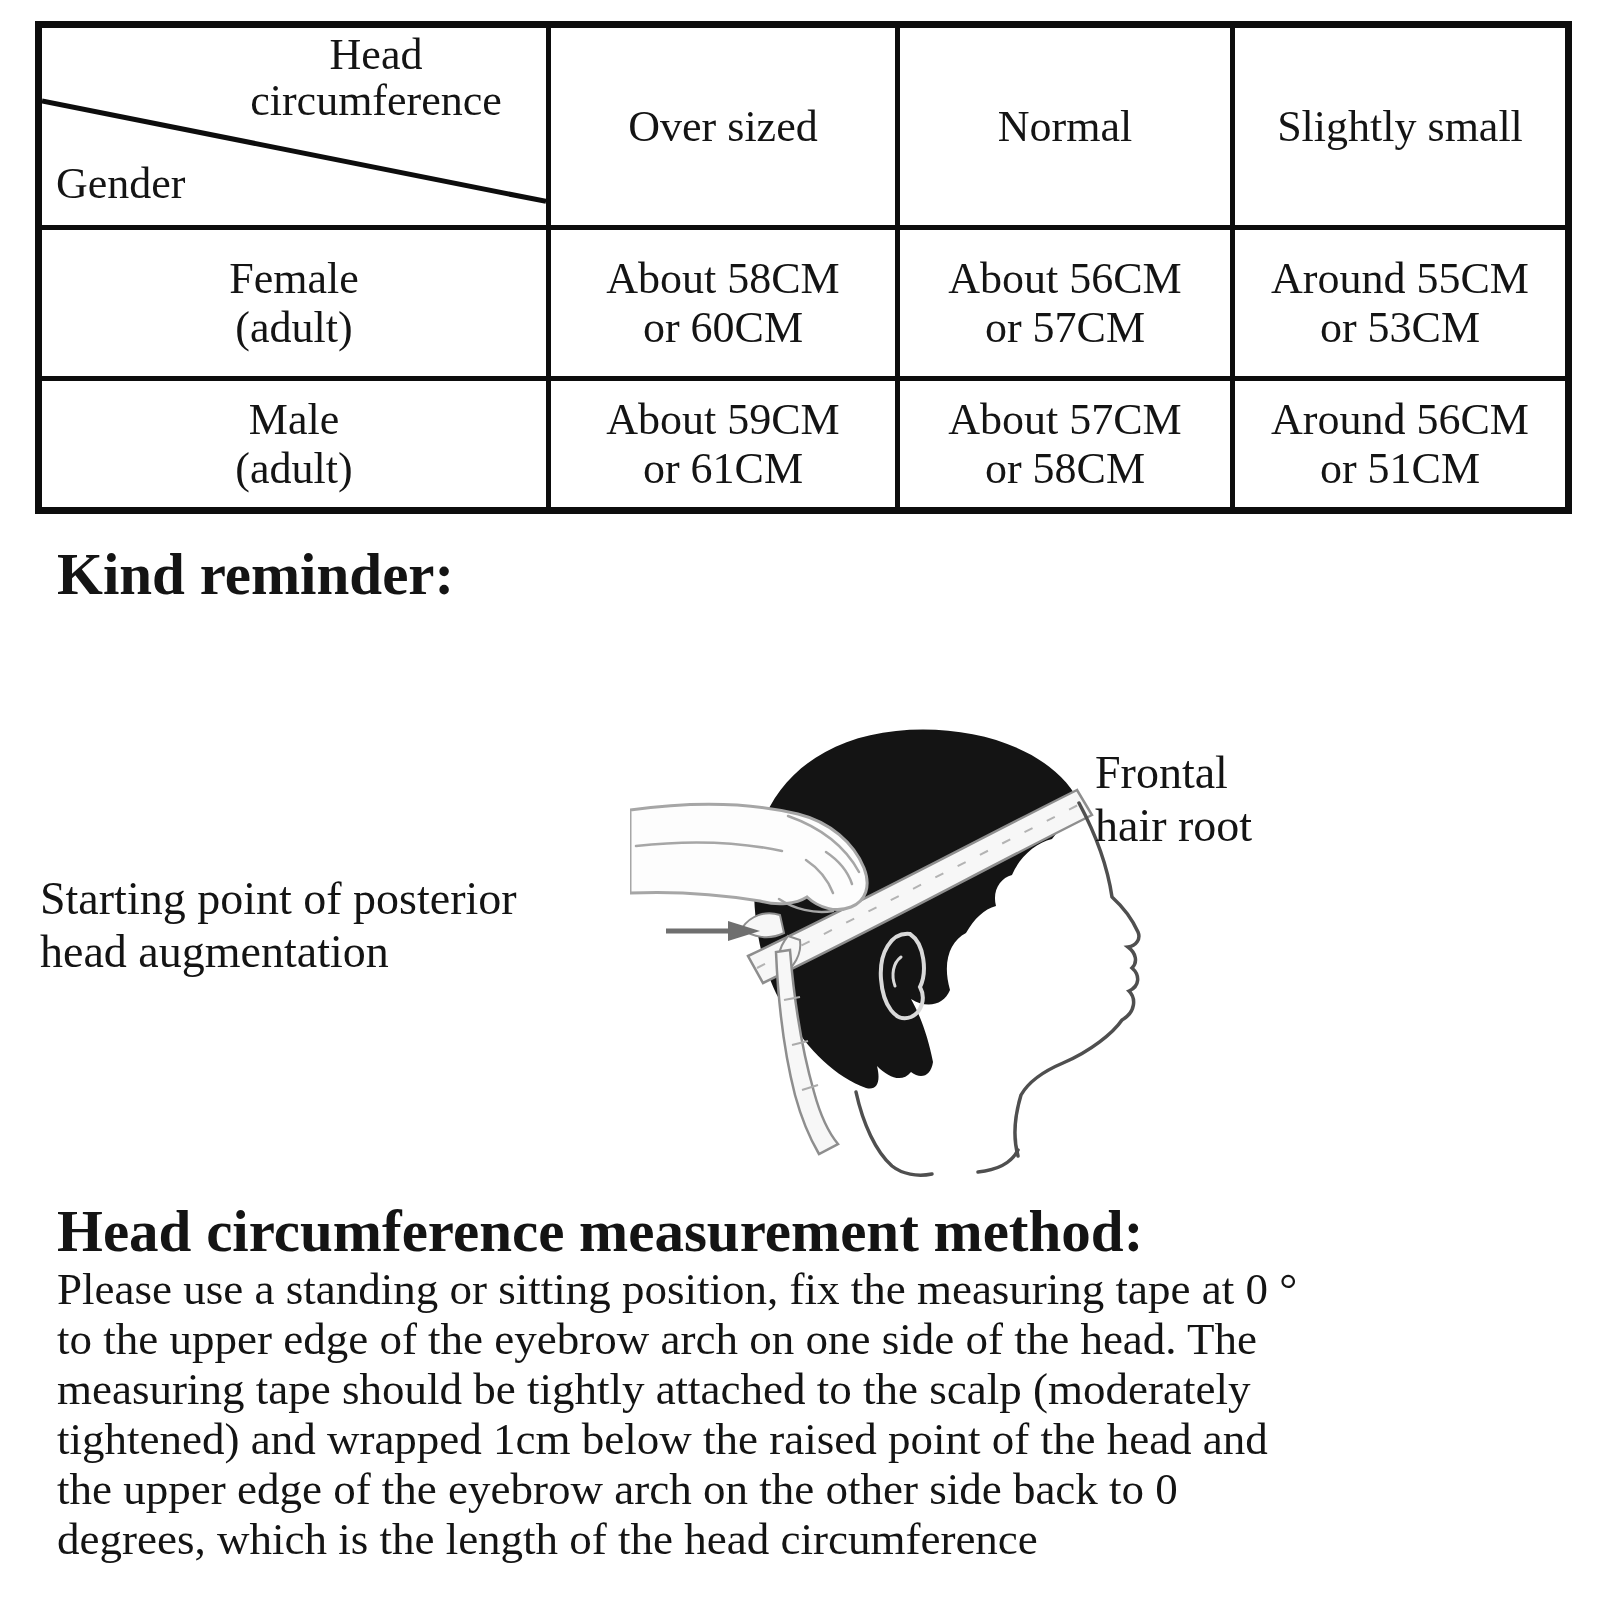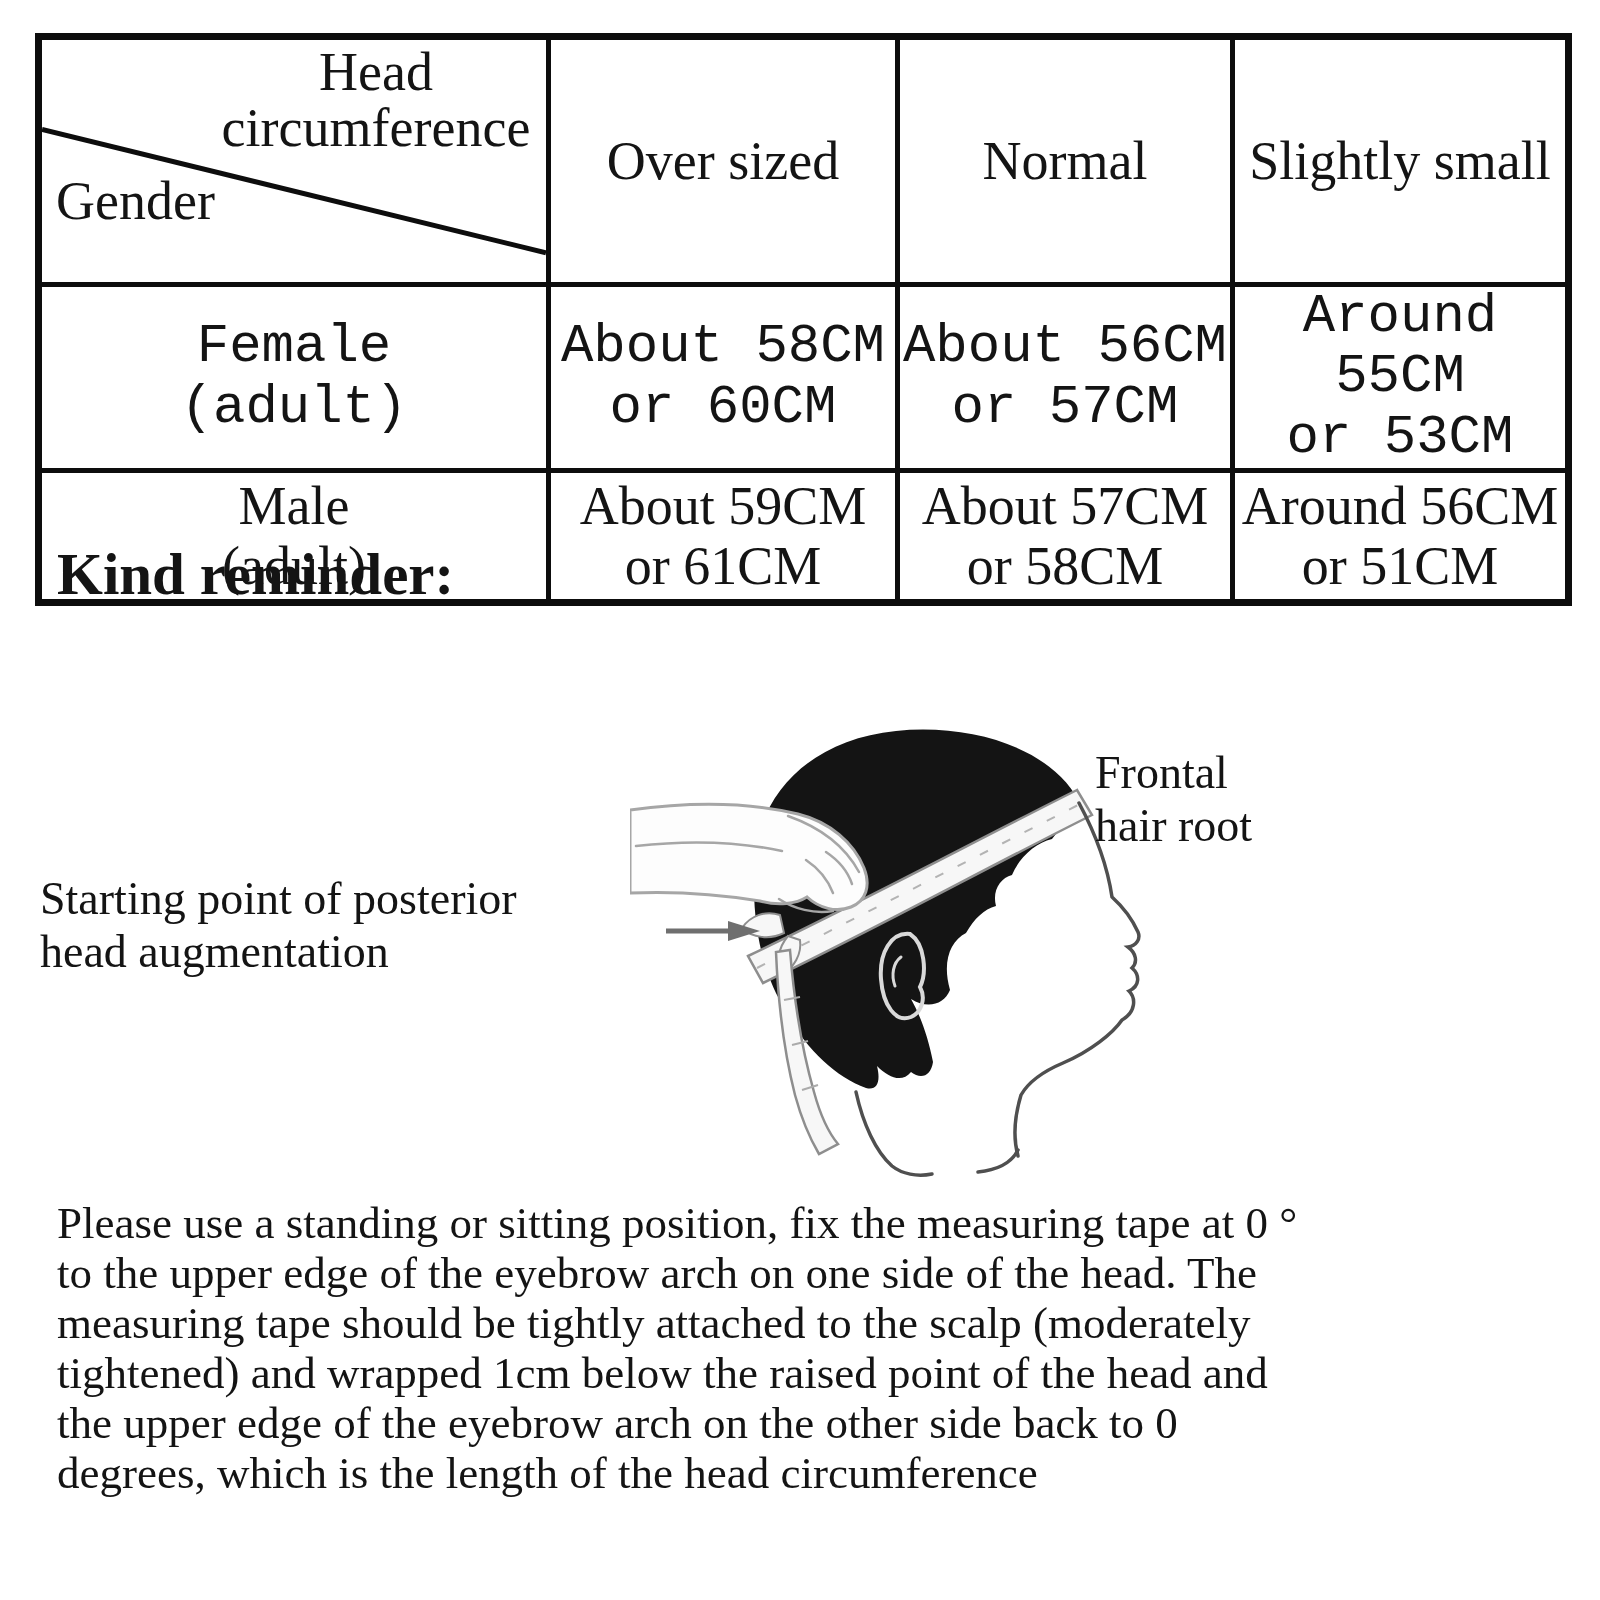--- a/index.html
+++ b/index.html
@@ -5,32 +5,32 @@
   html,body{margin:0;padding:0;background:#fff;}
   .page{
     position:relative;width:1600px;height:1600px;margin:0 auto;
     background:var(--background,#fff);
     color:var(--text,#141414);
     font-family:"Liberation Serif","DejaVu Serif",serif;
     overflow:hidden;
   }
   
   table.size-table{
-    position:absolute;left:35px;top:33px;width:1530px;
+    position:absolute;left:35px;top:21px;width:1530px;
     border-collapse:collapse;table-layout:fixed;
     border:7px solid var(--table-border,#0d0d0d);
-    font-size:54px;line-height:1.12;
+    font-size:44px;line-height:1.12;
   }
   table.size-table td{
     border:5px solid var(--table-border,#0d0d0d);
     text-align:center;vertical-align:middle;
     padding:0;white-space:pre-line;
   }
   tr.tr-head td{height:174px;}
-  tr.tr-female td{height:146px;font-family:Liberation Mono, monospace;}
+  tr.tr-female td{height:146px;}
   tr.tr-male td{height:126px;}
   td.corner-cell{position:relative;}
   .corner-diag{position:absolute;left:0;top:0;width:100%;height:100%;}
   .corner-top{
     position:absolute;top:4px;right:0;width:340px;
     text-align:center;line-height:1.04;white-space:pre-line;
   }
   .corner-bottom{position:absolute;left:14px;top:102px;margin-top:29px;}
   
   .section{position:absolute;left:57px;}
@@ -159,20 +159,21 @@
       <polygon points="98,221 130,231 98,241" style="fill:var(--arrow,#6f6f6f)"></polygon>
     </g>
   </svg>
 
   <div class="diagram-label label-frontal">Frontal
 hair root</div>
   <div class="diagram-label label-posterior">Starting point of posterior
 head augmentation</div>
 
   <div class="section sec-method">
+    <div class="heading">Head circumference measurement method:</div>
     <div class="para">Please use a standing or sitting position, fix the measuring tape at 0 °
 to the upper edge of the eyebrow arch on one side of the head. The
 measuring tape should be tightly attached to the scalp (moderately
 tightened) and wrapped 1cm below the raised point of the head and
 the upper edge of the eyebrow arch on the other side back to 0
 degrees, which is the length of the head circumference</div>
   </div>
 
 </div>
 

